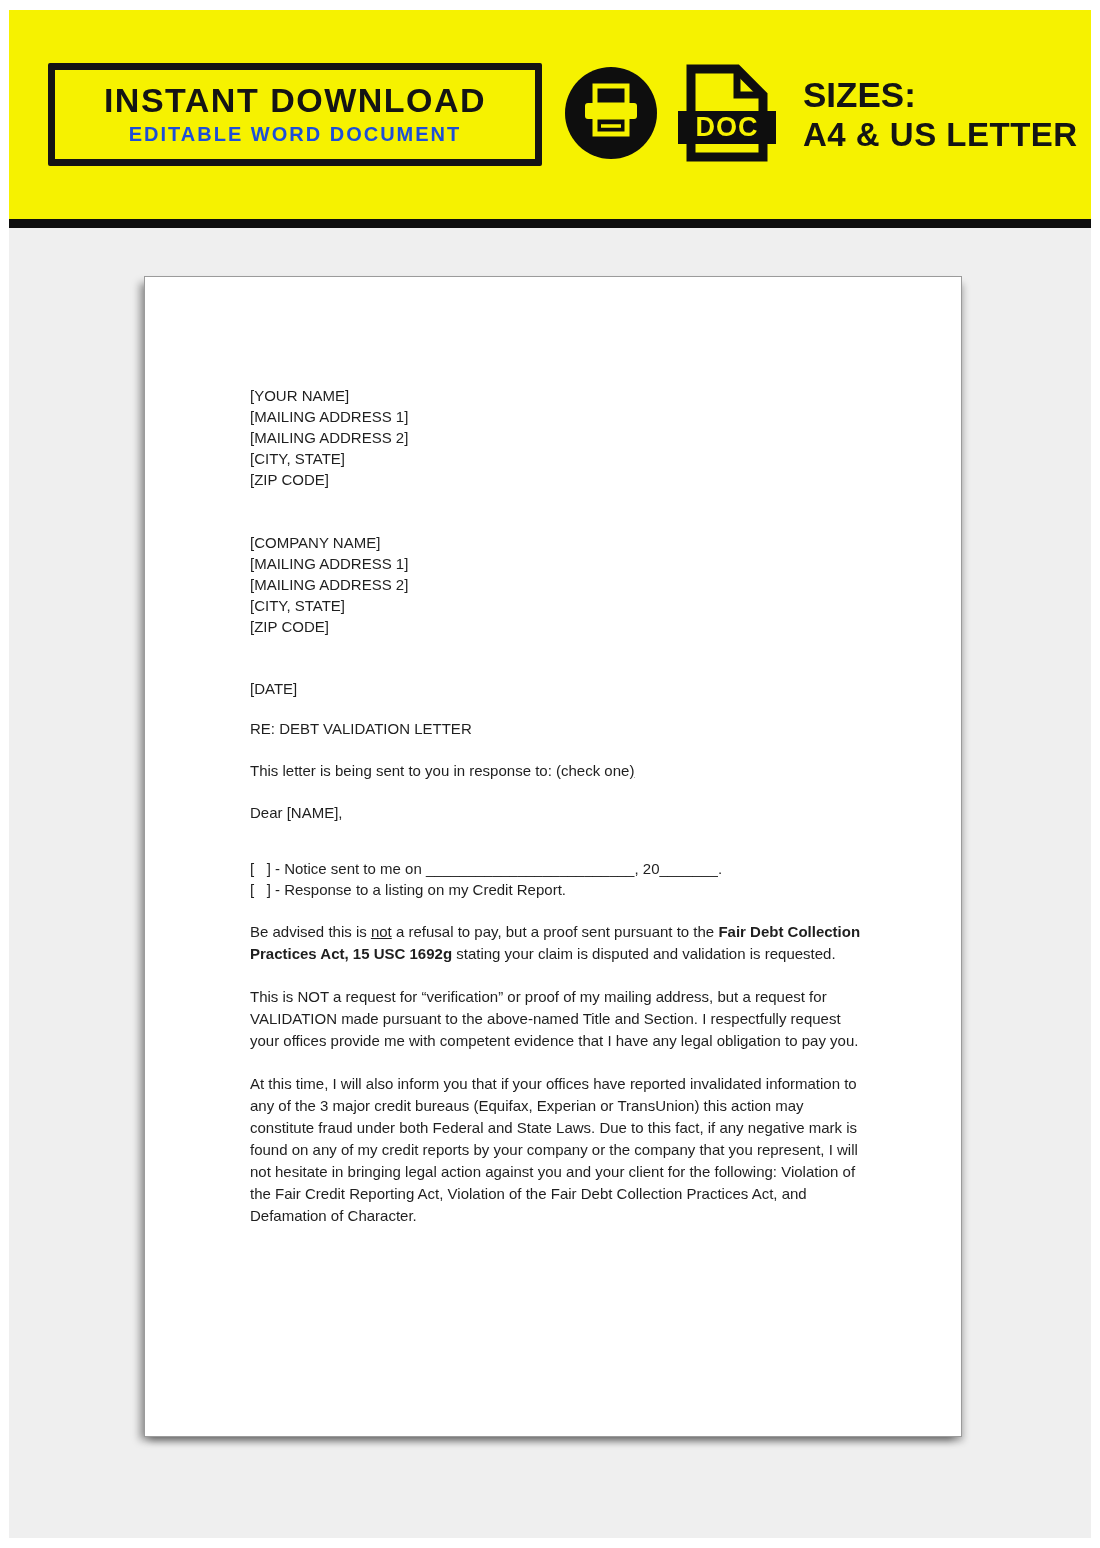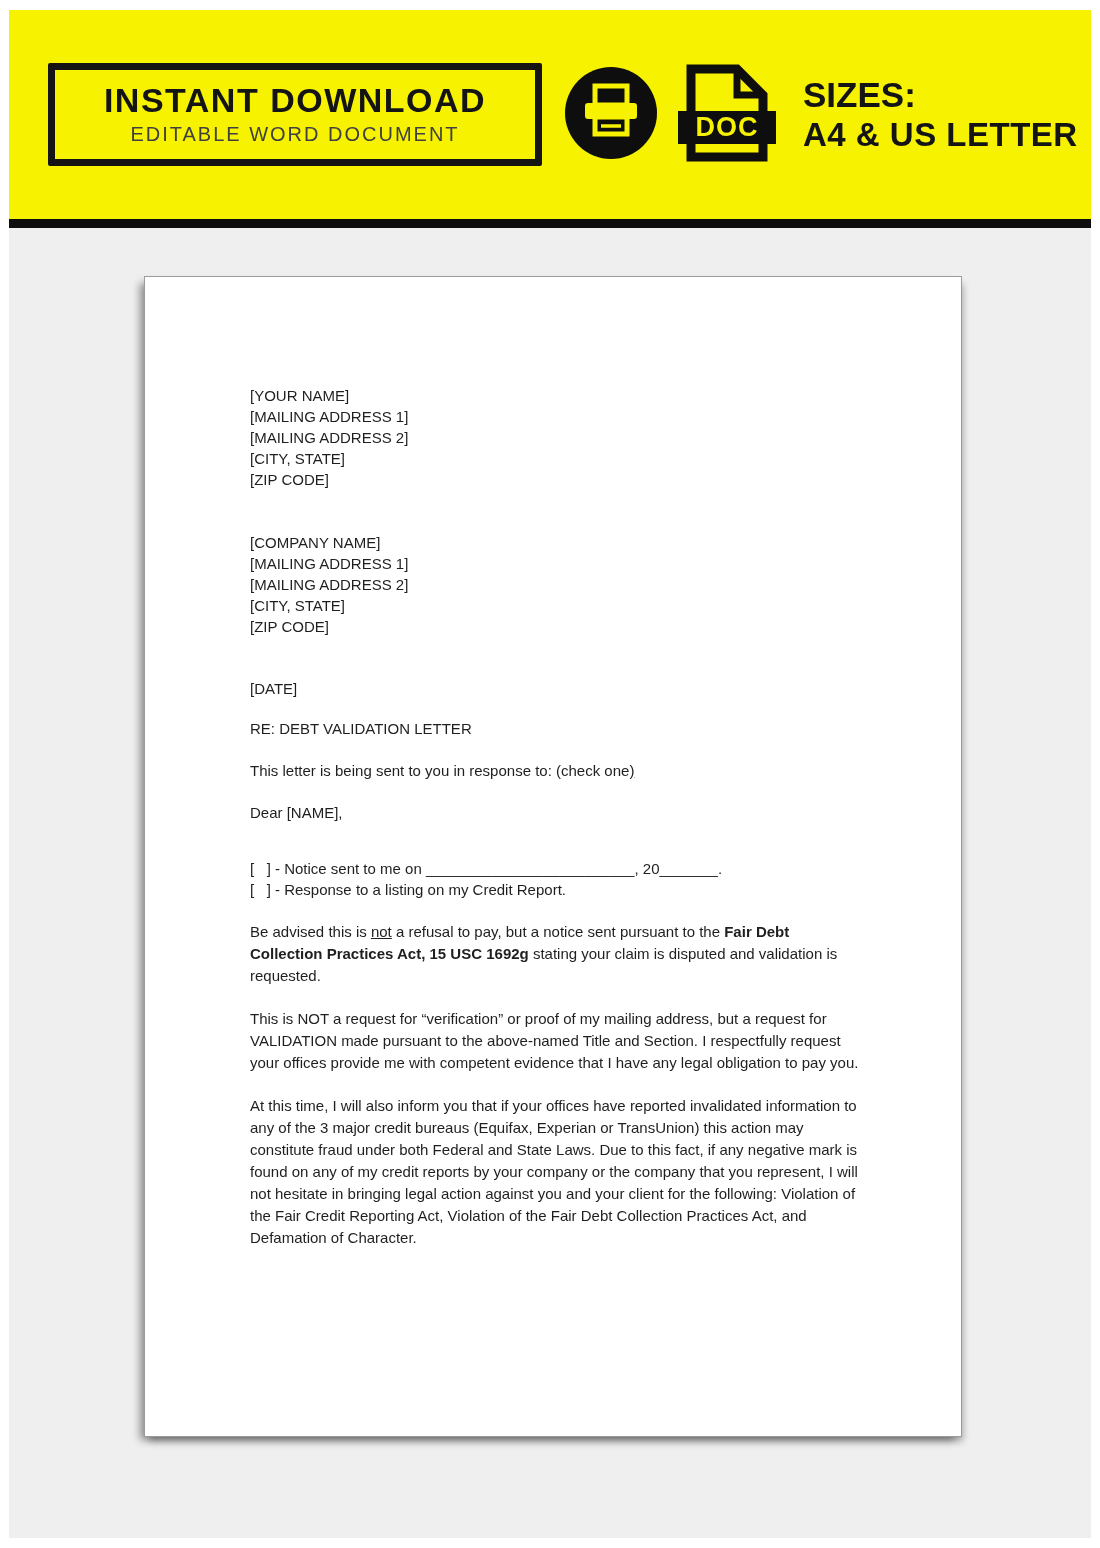--- a/index.html
+++ b/index.html
@@ -39,23 +39,23 @@
     font-size: 34px;
     font-weight: 800;
     letter-spacing: 1.5px;
     color: #141414;
     line-height: 1.05;
     white-space: nowrap;
     text-align: center;
   }
   .id-subtitle {
     font-size: 20px;
-    font-weight: 400;
+    font-weight: 700;
     letter-spacing: 2px;
-    color: #404040;
+    color: #1d4ed8;
     margin-top: 5px;
     white-space: nowrap;
   }
   .print-wrap { margin-left: 23px; flex: 0 0 auto; }
   .doc-wrap   { margin-left: 20px; flex: 0 0 auto; }
   .sizes {
     margin-left: 26px;
     color: #141414;
     flex: 0 0 auto;
   }
@@ -167,21 +167,21 @@
 
       <div class="line block-intro"><span>This letter is being sent to you in response to: (check one</span><span class="u">)</span></div>
 
       <div class="line block-salutation">Dear [NAME],</div>
 
       <div class="block-options">
         <div class="line">[   ] - Notice sent to me on _________________________, 20_______.</div>
         <div class="line">[   ] - Response to a listing on my Credit Report.</div>
       </div>
 
-      <div class="para"><span>Be advised this is </span><span class="u">not</span><span> a refusal to pay, but a notice sent pursuant to the </span><span class="b">Fair Debt Collection Practices Act, 15 USC 1692g</span><span> stating your claim is disputed and validation is requested.</span></div>
+      <div class="para"><span>Be advised this is </span><span class="u">not</span><span> a refusal to pay, but a proof sent pursuant to the </span><span class="b">Fair Debt Collection Practices Act, 15 USC 1692g</span><span> stating your claim is disputed and validation is requested.</span></div>
 
       <div class="para">This is NOT a request for “verification” or proof of my mailing address, but a request for VALIDATION made pursuant to the above-named Title and Section. I respectfully request your offices provide me with competent evidence that I have any legal obligation to pay you.</div>
 
       <div class="para">At this time, I will also inform you that if your offices have reported invalidated information to any of the 3 major credit bureaus (Equifax, Experian or TransUnion) this action may constitute fraud under both Federal and State Laws. Due to this fact, if any negative mark is found on any of my credit reports by your company or the company that you represent, I will not hesitate in bringing legal action against you and your client for the following: Violation of the Fair Credit Reporting Act, Violation of the Fair Debt Collection Practices Act, and Defamation of Character.</div>
 
     </div>
   </div>
 </div>
 
 </body></html>

